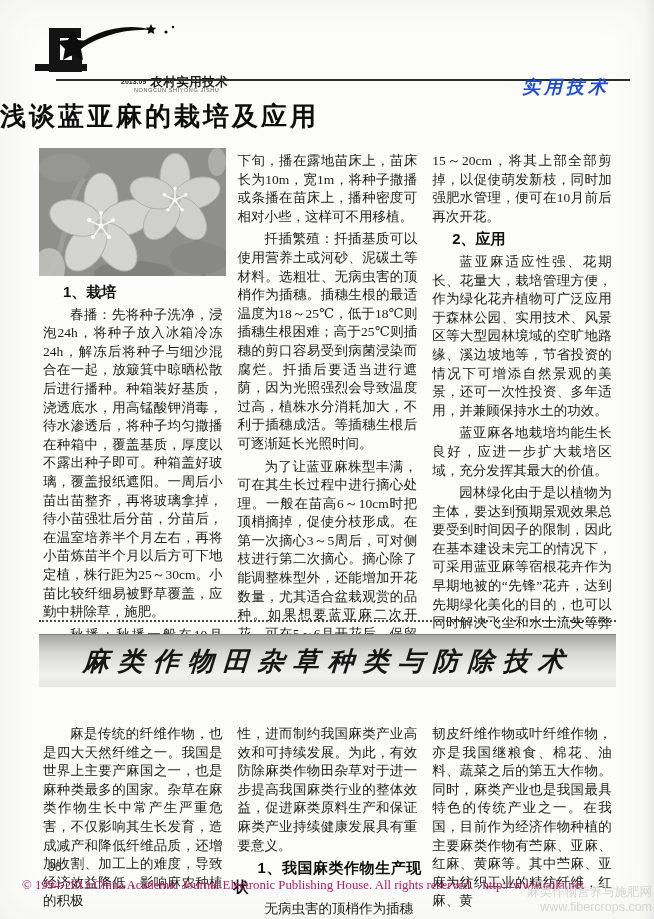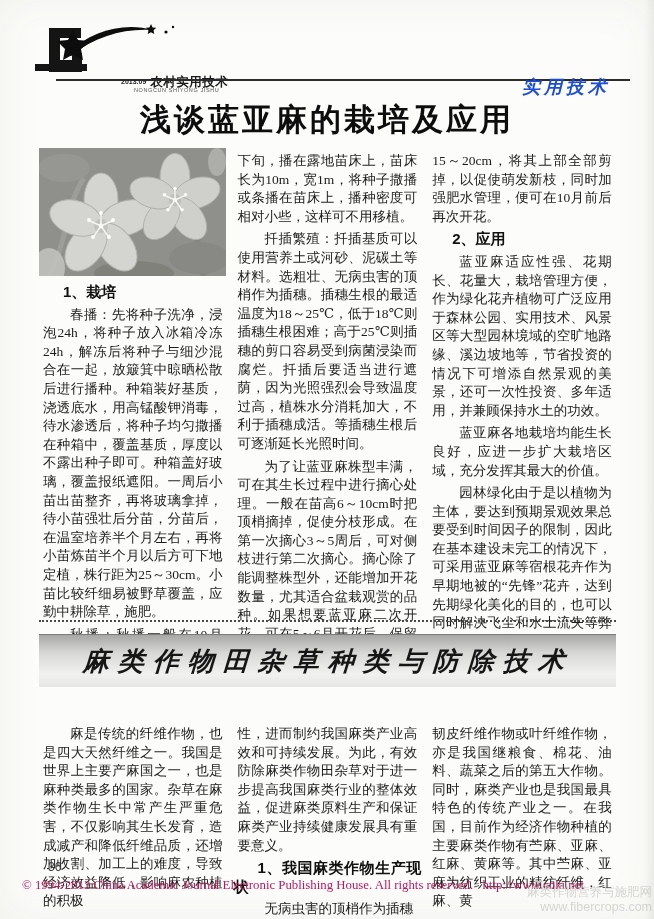--- a/index.html
+++ b/index.html
@@ -14,23 +14,23 @@
   .logo-text{position:absolute;left:88px;top:52px;white-space:nowrap;}
   .logo-date{font-family:"Liberation Sans",sans-serif;font-size:7px;font-weight:bold;color:#222;vertical-align:2px;}
   .logo-cn{font-family:"Liberation Sans",sans-serif;font-size:12.5px;font-weight:bold;color:#1a1a1a;letter-spacing:.5px;}
   .logo-py{position:absolute;left:101px;top:67px;font-family:"Liberation Sans",sans-serif;
         font-size:5.5px;color:#555;letter-spacing:.6px;white-space:nowrap;}
   .header-rule{position:absolute;left:56px;top:79px;width:574px;height:0;border-top:2px solid #2b2b2b;}
   .header-right{position:absolute;right:44px;top:46px;font-size:18px;font-weight:bold;font-style:italic;
         letter-spacing:4px;color:#1d4ed8;margin-top:29px;}
 
   
-  .a1-title{position:absolute;left:0;top:99px;width:100%;text-align:center;
+  .a1-title{position:absolute;left:0;top:99px;width:100%;
         font-family:"Liberation Sans","DejaVu Sans",sans-serif;font-weight:bold;
-        font-size:31px;letter-spacing:3px;color:#0d0d0d;}
+        font-size:26px;letter-spacing:3px;color:#0d0d0d;}
   .cols{position:absolute;left:39px;width:577px;display:flex;gap:7px;}
   .cols1{top:148px;}
   .cols2{top:721px;}
   .col{width:187.6px;font-size:13.5px;line-height:18.6px;text-align:justify;}
   .col p{margin:4px;text-indent:2em;}
   .col p.cont{text-indent:0;}
   .col h3{margin:3px 0 2px 0;font-family:"Liberation Sans","DejaVu Sans",sans-serif;
         font-size:15px;font-weight:bold;text-indent:1.6em;line-height:18.6px;color:#111;}
   .photo{width:187px;height:128px;margin-bottom:7px;display:block;}
   .source-line{text-align:right;text-indent:0 !important;padding-right:6px;letter-spacing:1px;}

